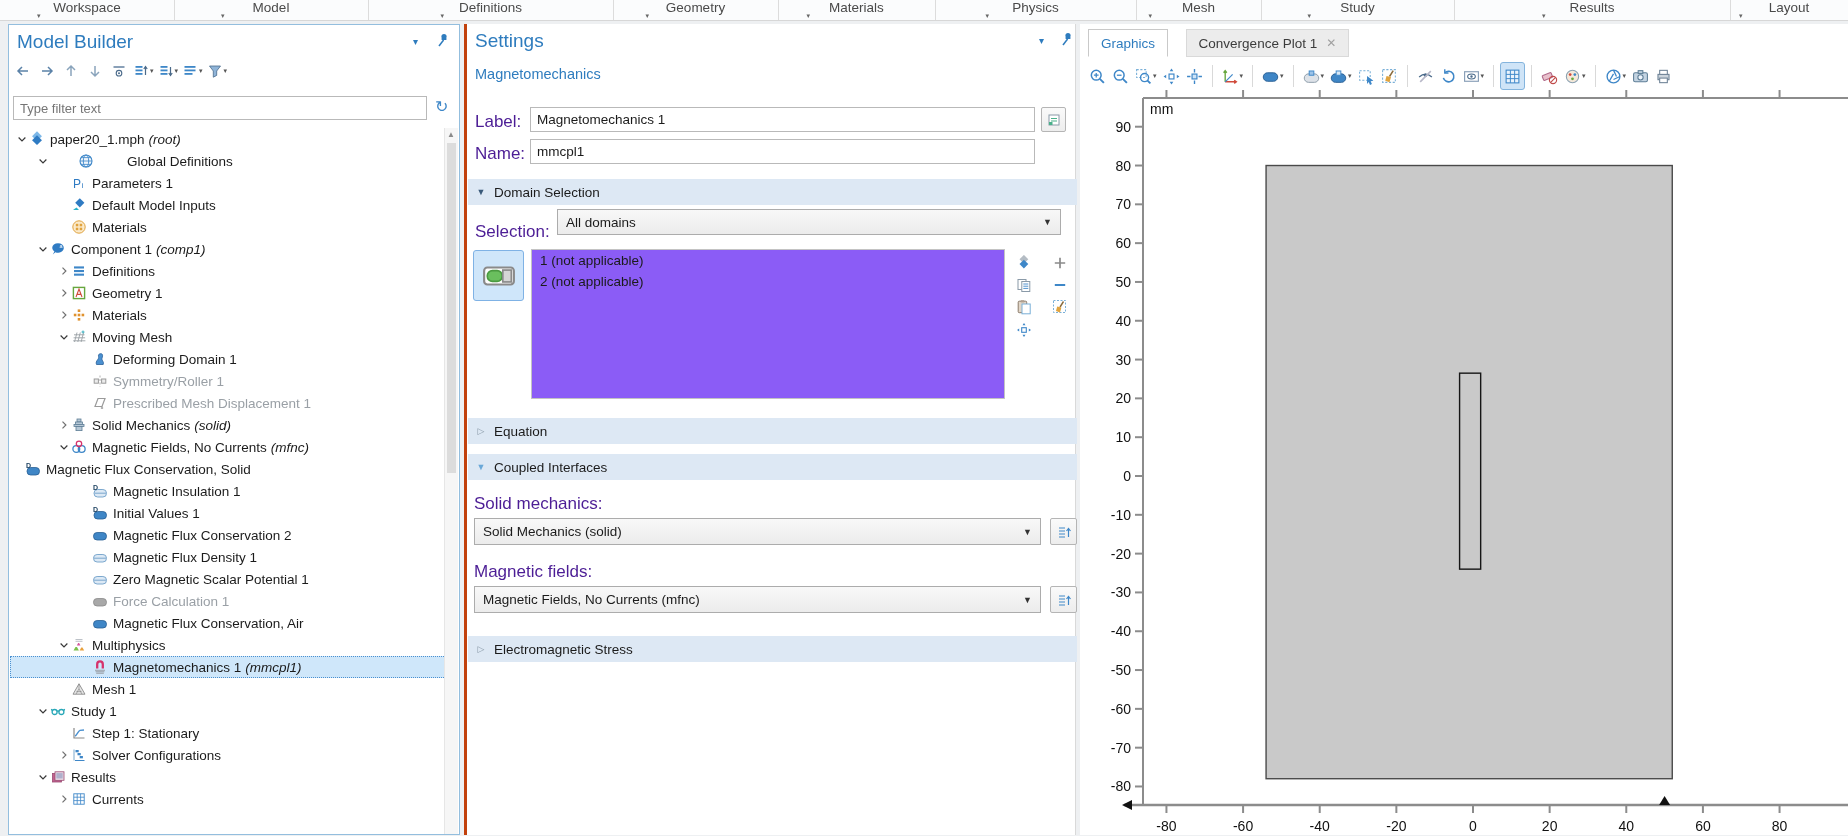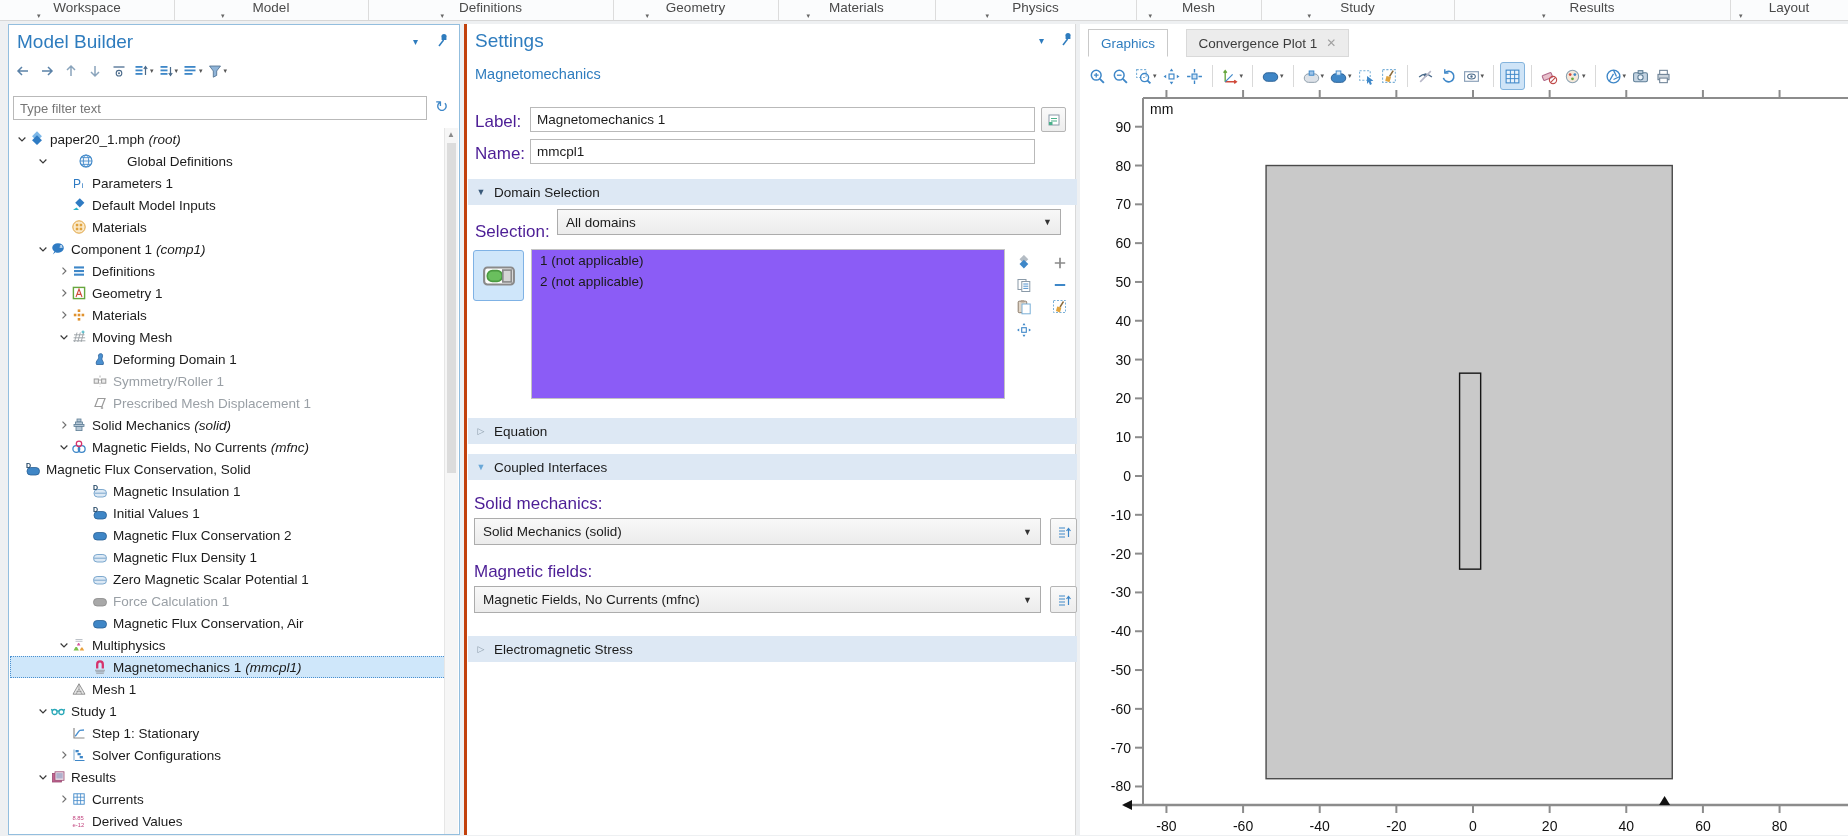--- a/index.html
+++ b/index.html
@@ -649,30 +649,20 @@
           </span>
         </span>
         <span class="ticon" style="display: inline-flex;">
           <svg width="16" height="16" viewBox="0 0 16 16">
             <rect x="2.8" y="2.8" width="10.4" height="10.4" fill="#fff" stroke="#3e87c8" stroke-width="0.9"></rect>
             <path d="M2.8 6.2 h10.4 M2.8 9.6 h10.4 M6.2 2.8 v10.4 M9.6 2.8 v10.4" stroke="#3e87c8" stroke-width="0.8"></path>
           </svg>
         </span>
         <span>Currents</span>
       </div>
-      <div class="trow" style="padding-left: 46px;">
-        <span class="texp"></span>
-        <span class="ticon" style="display: inline-flex;">
-          <svg width="16" height="16" viewBox="0 0 16 16">
-            <text x="1.5" y="7" font-size="5.8" fill="#c2447f">8.85</text>
-            <text x="1.5" y="14" font-size="5.8" fill="#c2447f">e-12</text>
-          </svg>
-        </span>
-        <span>Derived Values</span>
-      </div>
     </div>
   <div id="mb-scroll" class="abs">
     <div class="arr">▲</div>
     <div class="thumb"></div>
   </div>
 </div>
 
 <div id="settings-panel" class="panel">
   <div id="set-title" class="abs panel-title">Settings</div>
   <div id="set-menu-caret" class="abs panel-caret">▾</div>

